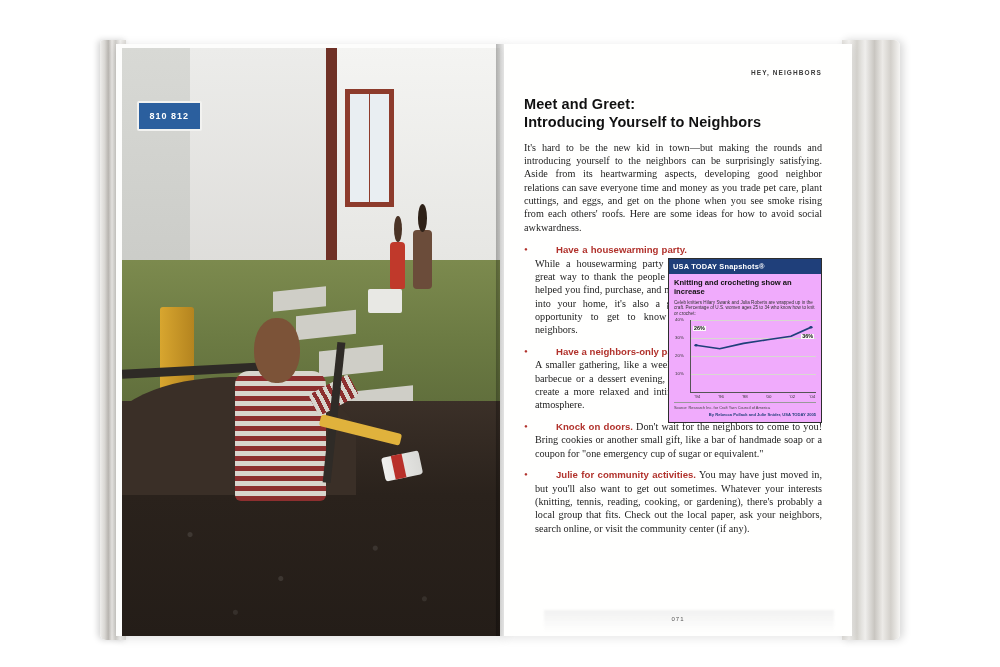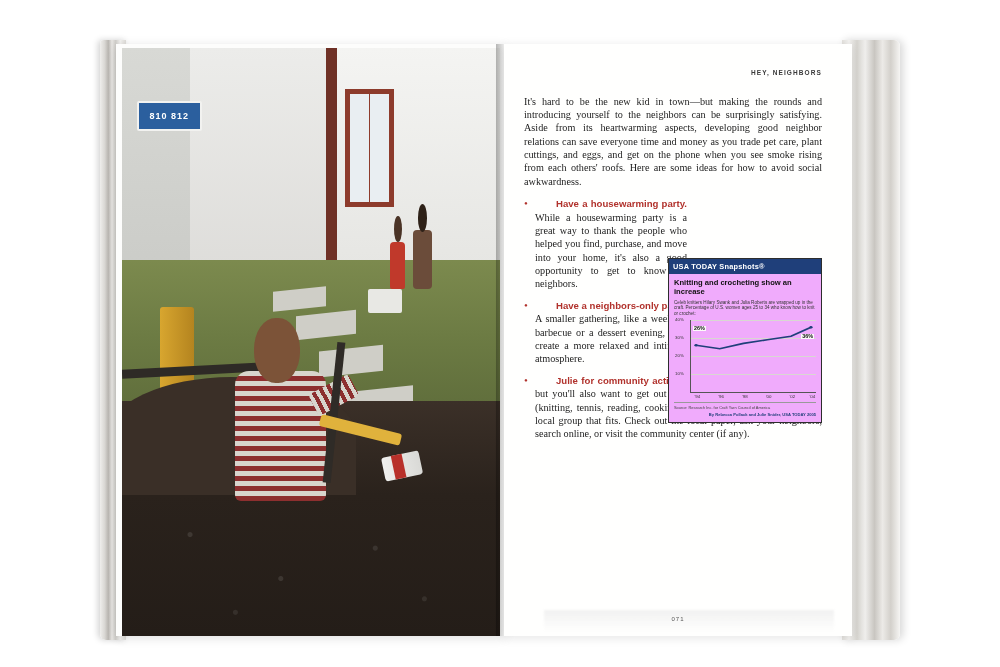--- a/index.html
+++ b/index.html
@@ -197,35 +197,43 @@
     </div>
   </div>
 
   <div class="gutter"></div>
 
   <div id="page-right">
     <div class="content">
 
       <div class="runhead">HEY, NEIGHBORS</div>
 
+      <h1 class="title">
+        <span>Meet and Greet:</span><br>
+        <span>Introducing Yourself to Neighbors</span>
+      </h1>
 
       <p class="intro">It's hard to be the new kid in town—but making the rounds and introducing yourself to the neighbors can be surprisingly satisfying. Aside from its heartwarming aspects, developing good neighbor relations can save everyone time and money as you trade pet care, plant cuttings, and eggs, and get on the phone when you see smoke rising from each others' roofs. Here are some ideas for how to avoid social awkwardness.</p>
 
       <ul class="bullets">
         <li>
           <span class="narrow">
             <span class="lead">Have a housewarming party.</span>
             <span>While a housewarming party is a great way to thank the people who helped you find, purchase, and move into your home, it's also a good opportunity to get to know the neighbors.</span>
           </span>
         </li>
         <li>
           <span class="narrow">
             <span class="lead">Have a neighbors-only party.</span>
             <span>A smaller gathering, like a weekend barbecue or a dessert evening, may create a more relaxed and intimate atmosphere.</span>
           </span>
+        </li>
+        <li>
+          <span class="lead">Knock on doors.</span>
+          <span>Don't wait for the neighbors to come to you! Bring cookies or another small gift, like a bar of handmade soap or a coupon for "one emergency cup of sugar or equivalent."</span>
         </li>
         <li>
           <span class="lead">Julie for community activities.</span>
           <span>You may have just moved in, but you'll also want to get out sometimes. Whatever your interests (knitting, tennis, reading, cooking, or gardening), there's probably a local group that fits. Check out the local paper, ask your neighbors, search online, or visit the community center (if any).</span>
         </li>
       </ul>
 
       <div class="figure">
         <div class="fig-head">USA TODAY Snapshots®</div>
         <div class="fig-body">

